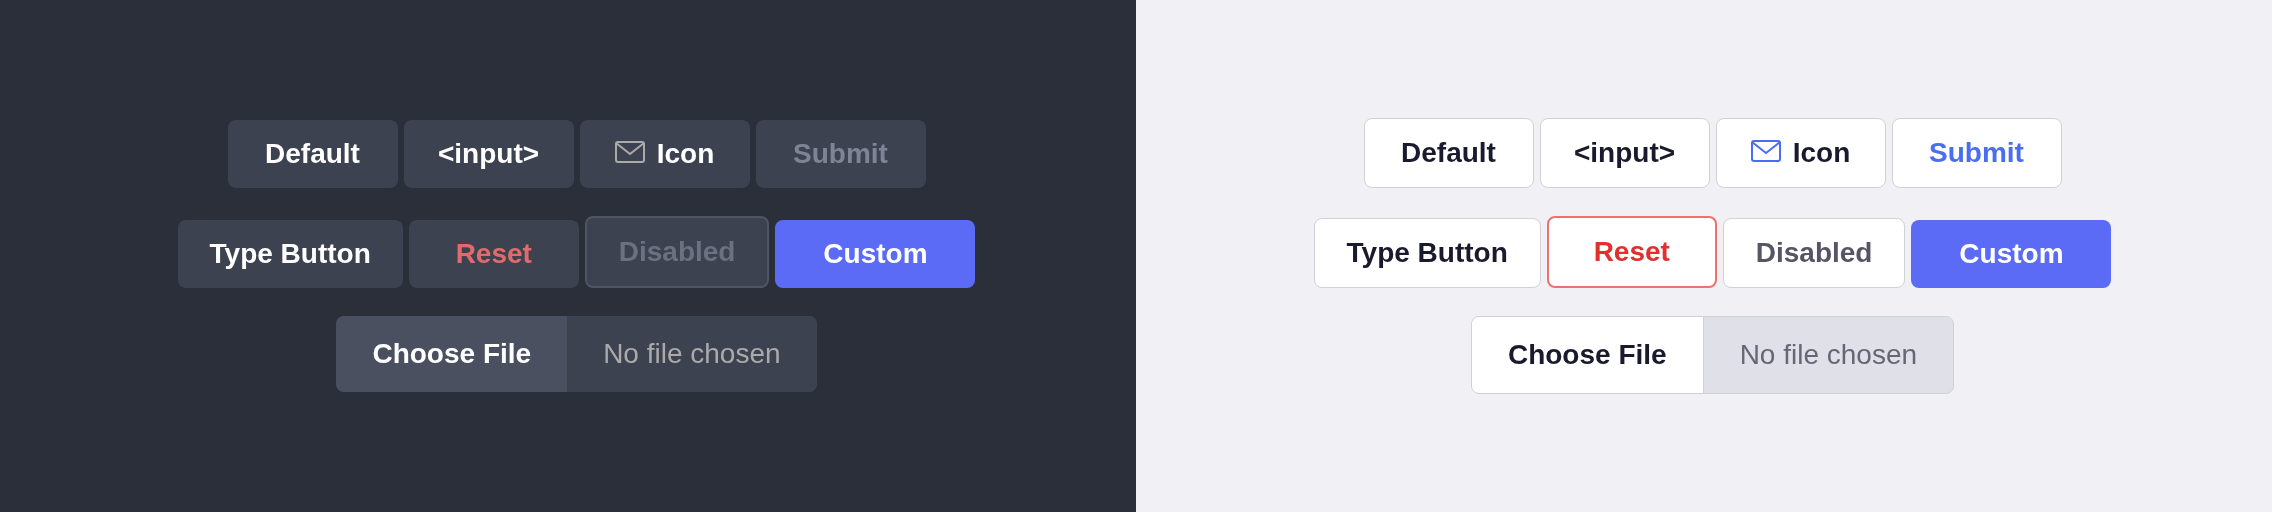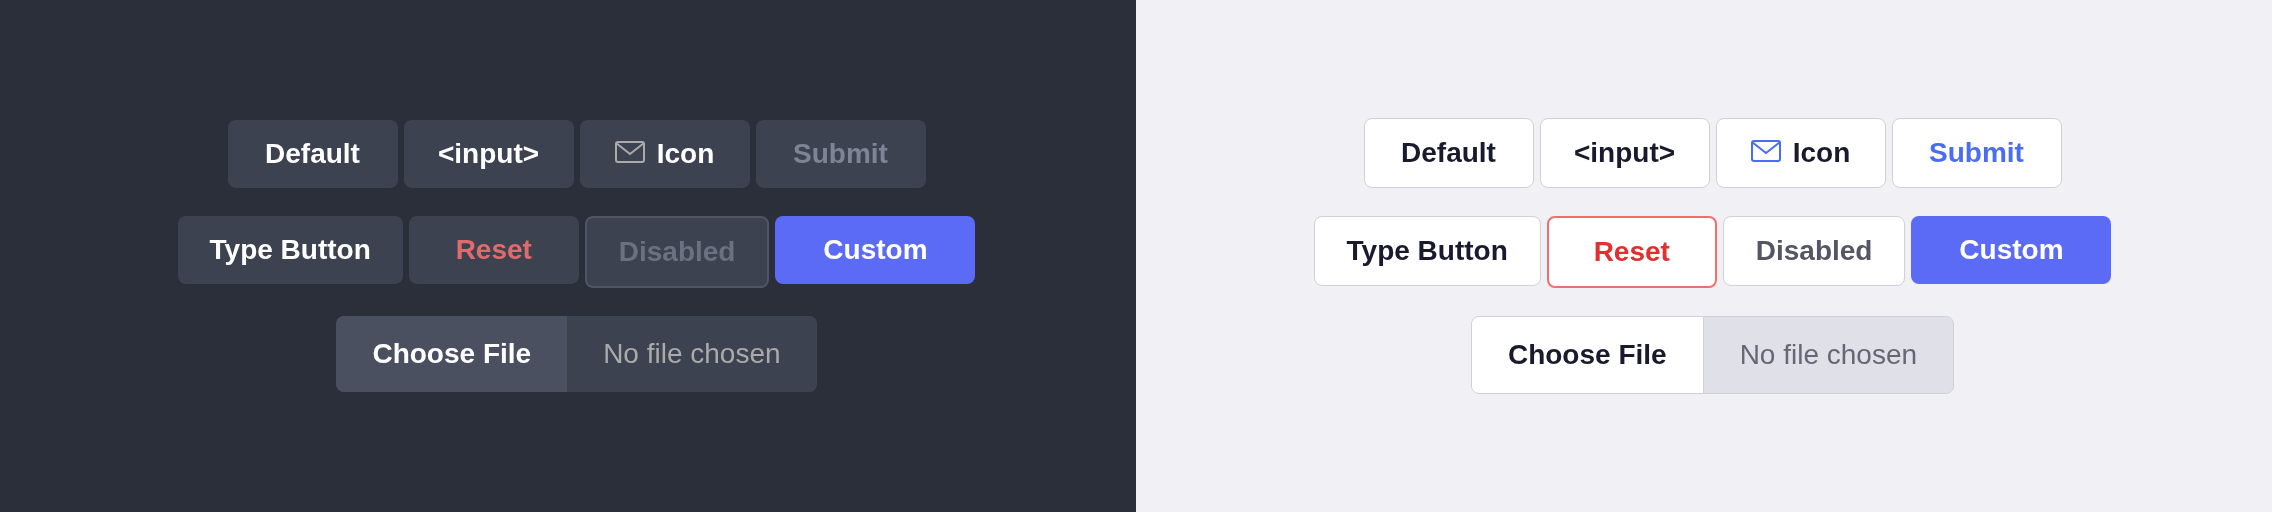--- a/index.html
+++ b/index.html
@@ -27,21 +27,21 @@
     }
 
     .panel-light {
       background-color: #f0f0f5;
     }
 
     .button-row {
       display: flex;
       flex-direction: row;
       gap: 6px;
-      align-items: flex-start;
+      align-items: flex-end;
       padding-left: 17px;
     }
 
     
     .dark-btn {
       background-color: #3d4251;
       color: #ffffff;
       border: none;
       border-radius: 8px;
       padding: 18px 32px;

